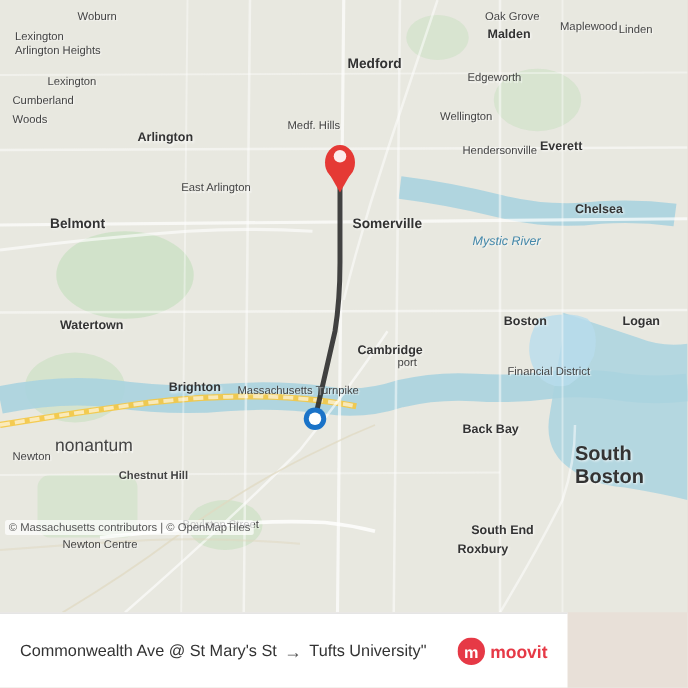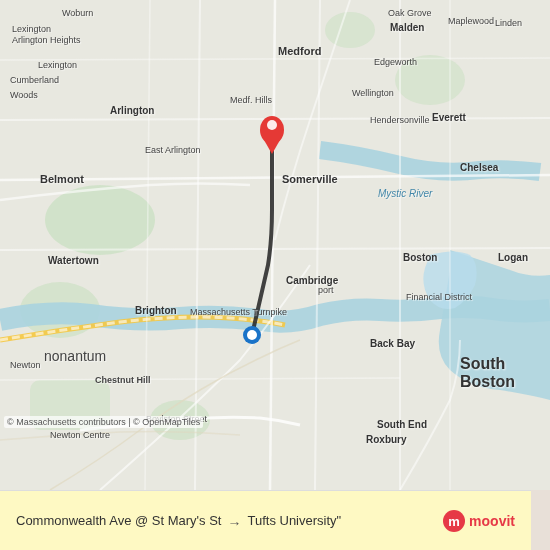--- a/index.html
+++ b/index.html
@@ -23,23 +23,23 @@
     .map-bg {
       position: absolute;
       top: 0; left: 0;
       width: 100%; height: 100%;
     }
 
     
     .bottom-bar {
       position: absolute;
       bottom: 0;
-      width: 531px;
+      width: 454px;
       height: 60px;
-      background: #fef9c3;
+      background: #ffffff;
       display: flex;
       align-items: center;
       padding: 0 16px;
       border-top: 1px solid #ddd;
       gap: 0;
     }
 
     .bottom-left {
       display: flex;
       flex-direction: column;

